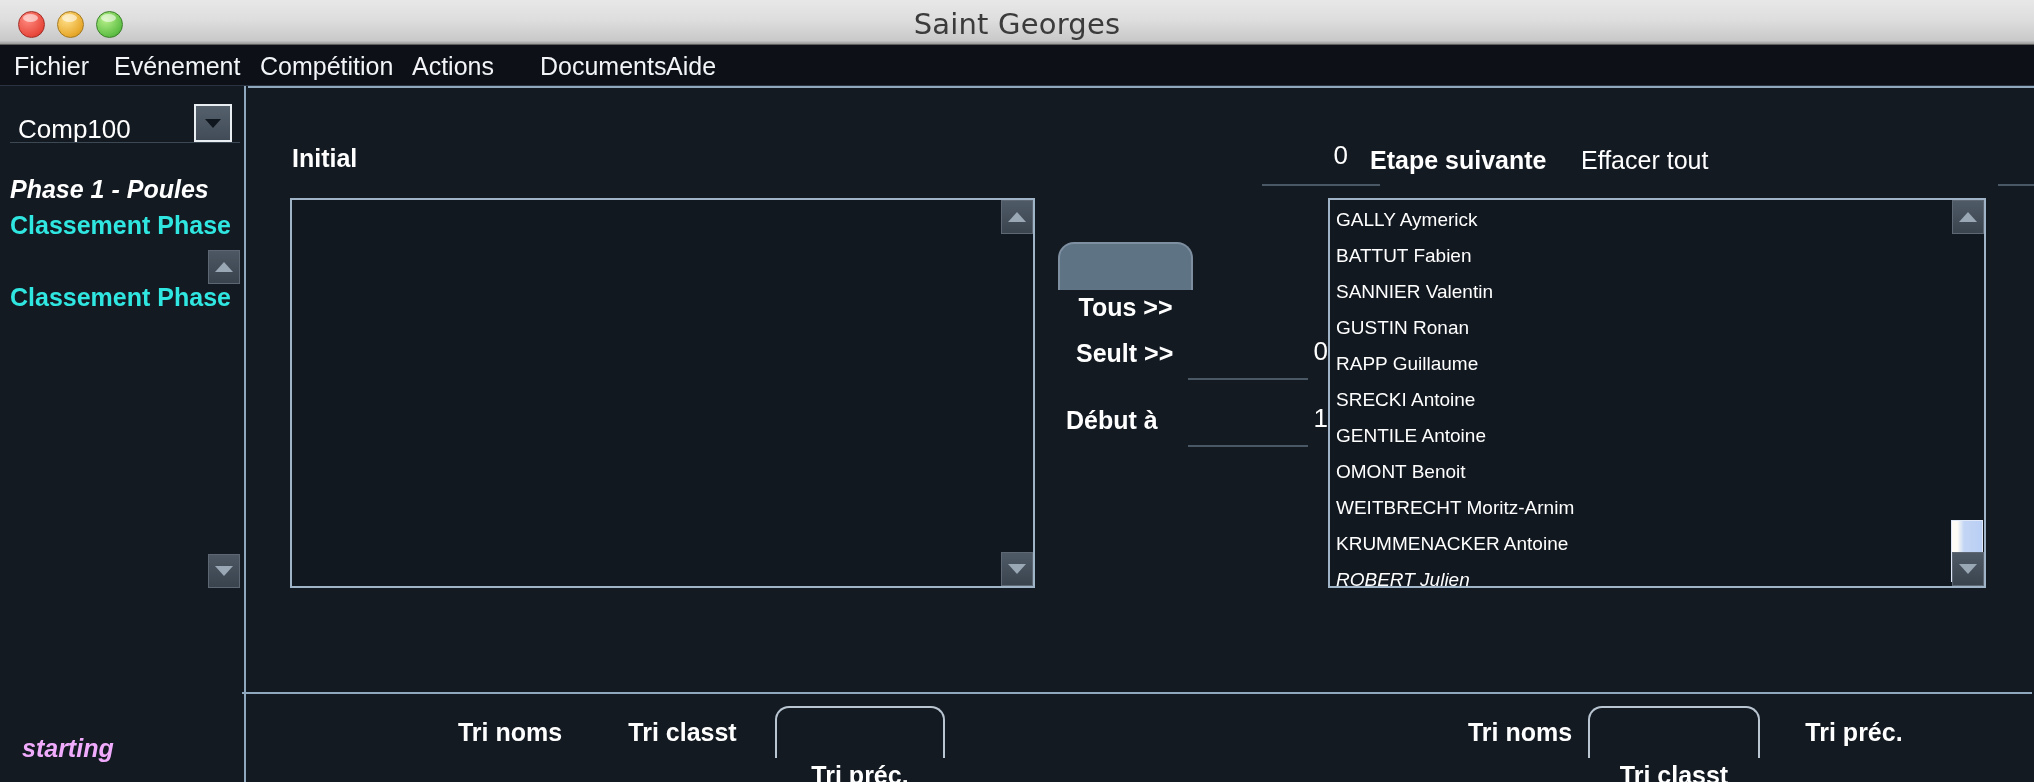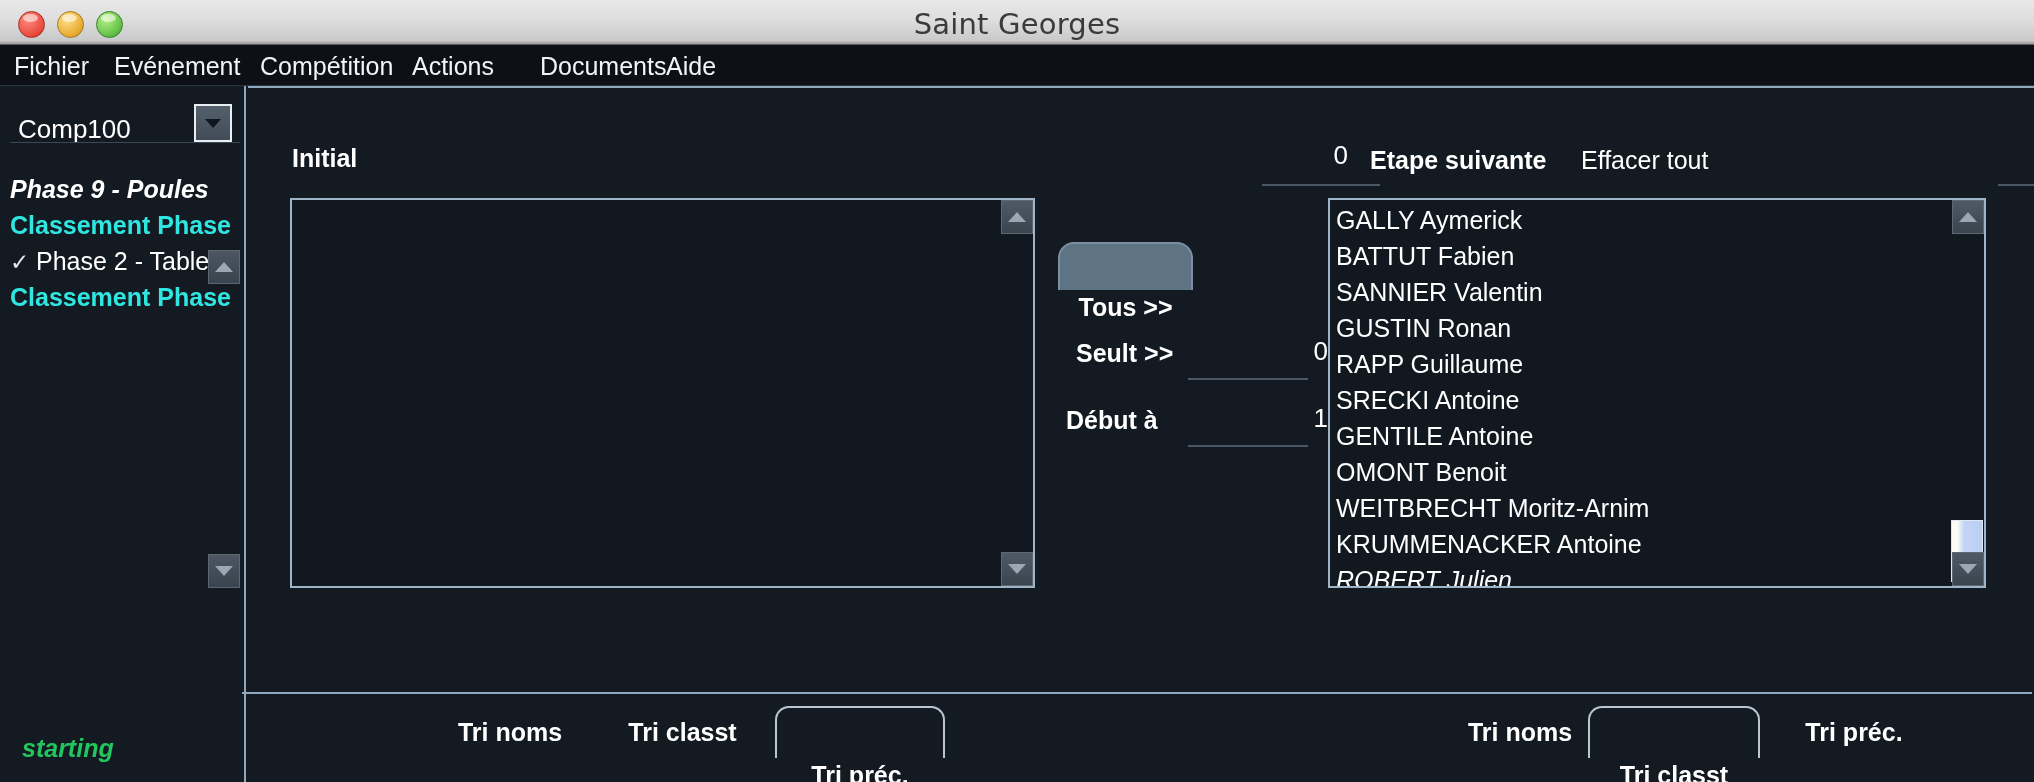--- a/index.html
+++ b/index.html
@@ -164,21 +164,21 @@
     border-left: 9px solid transparent;
     border-right: 9px solid transparent;
     border-top: 10px solid #9aa7b4;
   }
   .status-text {
     position: absolute;
     left: 22px; top: 648px;
     font-size: 25px;
     font-style: italic;
     font-weight: bold;
-    color: #22c55e;
+    color: #f0abfc;
   }
 
   
   .main {
     position: absolute;
     left: 248px; top: 86px;
     width: 1786px; height: 696px;
     background: #141a22;
   }
   .top-sep {
@@ -214,21 +214,21 @@
     background: #121820;
     border: 2px solid #9fb4c6;
     box-sizing: border-box;
     overflow: hidden;
   }
   .lb-row {
     position: absolute;
     left: 2px;
     height: 36px;
     line-height: 36px;
-    font-size: 25px;
+    font-size: 19px;
     color: #ffffff;
     font-weight: 500;
     padding-left: 4px;
     white-space: nowrap;
     box-sizing: border-box;
   }
   .sb-arrow {
     position: absolute;
     width: 32px; height: 34px;
     background: linear-gradient(to bottom, #4e5a66, #3a444f);
@@ -332,30 +332,27 @@
     <div class="combo-wrap">
       <div class="combo-value">Comp100</div>
       <div class="combo-arrow-btn">
         <div class="tri"></div>
       </div>
     </div>
     <div class="combo-underline"></div>
 
     <div class="phase-list">
       <div class="phase-item" style="top:0px; color:#ffffff; font-style:italic; font-weight:bold;">
-        <span>Phase 9 - Poules</span>
+        <span>Phase 1 - Poules</span>
       </div>
 
       <div class="phase-item" style="top:36px; color:#2fe6e0; font-weight:bold;">
         <span>Classement Phase</span>
       </div>
 
-      <div class="phase-item" style="top:72px; color:#ffffff; font-weight:500;">
-        <span class="chk">✓</span><span>Phase 2 - Table</span>
-      </div>
 
       <div class="phase-item" style="top:108px; color:#2fe6e0; font-weight:bold;">
         <span>Classement Phase</span>
       </div>
 
       <div class="phase-scroll-up">
           <div class="tri"></div>
         </div>
       <div class="phase-scroll-dn">
           <div class="tri"></div>

